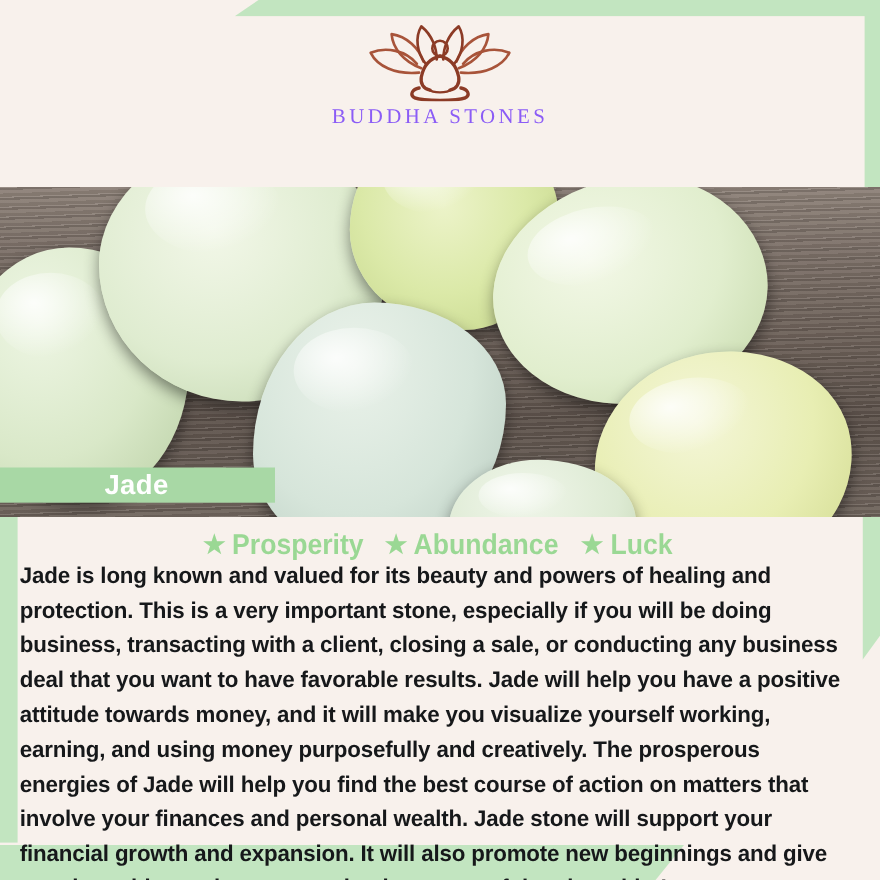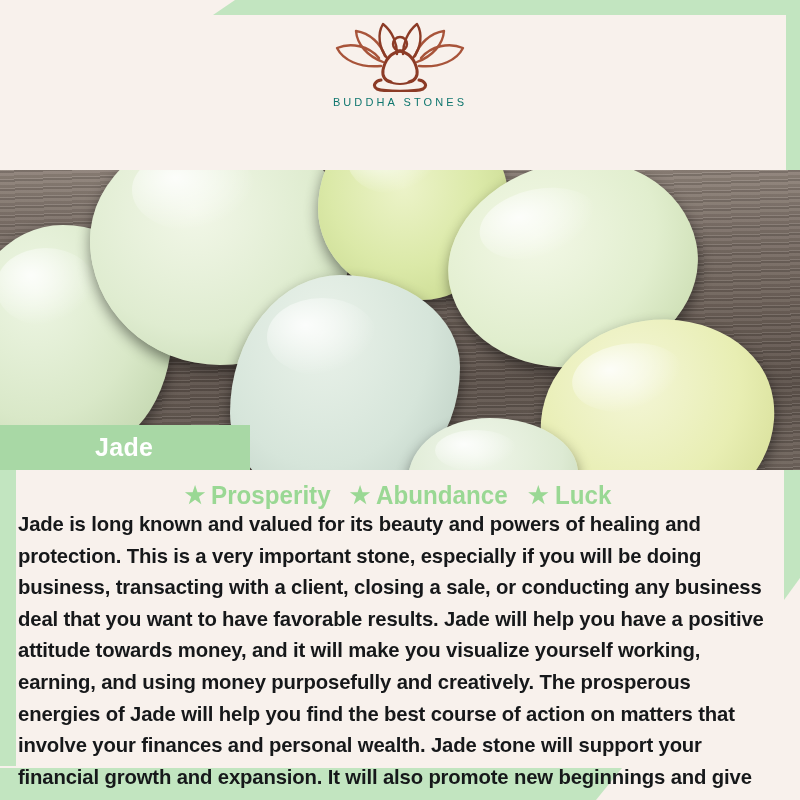--- a/index.html
+++ b/index.html
@@ -83,24 +83,24 @@
     flex-direction: column;
     align-items: center;
     justify-content: flex-start;
     padding-top: 18px;
     box-sizing: border-box;
     z-index: 5;
   }
   .logo-mark { width: 150px; height: 74px; display: block; }
   .logo-word {
     margin-top: 4px;
-    font-family: Liberation Sans, sans-serif;
-    font-size: 11px;
+    font-family: Liberation Serif, serif;
+    font-size: 19px;
     letter-spacing: 3.1px;
-    color: #0f766e;
+    color: #8b5cf6;
     font-weight: 400;
   }
 
   
   .title-wrap {
     position: absolute;
     left: 168px;
     top: 123px;
     width: 464px;
     height: 50px;
@@ -177,21 +177,21 @@
         transform: rotate(-8deg); }
   .s7 { left: 408px; top: 248px; width: 170px; height: 120px;
         background: radial-gradient(ellipse at 40% 30%, #f0f6ea, #ddead3 60%, #bfd2ae 100%); }
 
   
   .jade-banner {
     position: absolute;
     left: 0;
     top: 425px;
     width: 250px;
-    height: 45px;
+    height: 32px;
     background: #a8d8a5;
     display: flex;
     align-items: center;
     z-index: 4;
   }
   .jade-label {
     margin-left: 95px;
     color: #ffffff;
     font-size: 25px;
     font-weight: bold;

